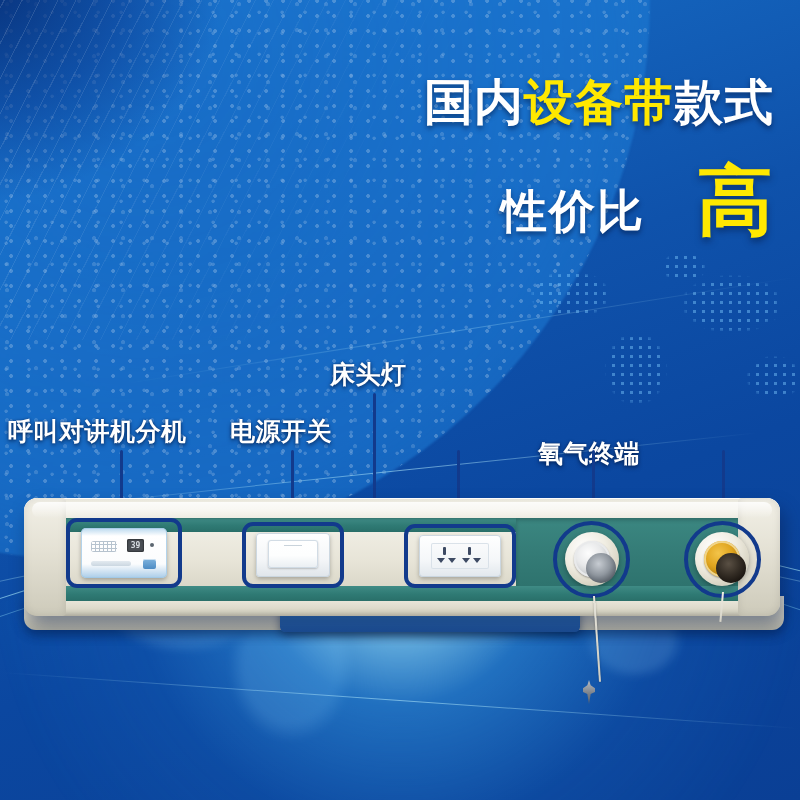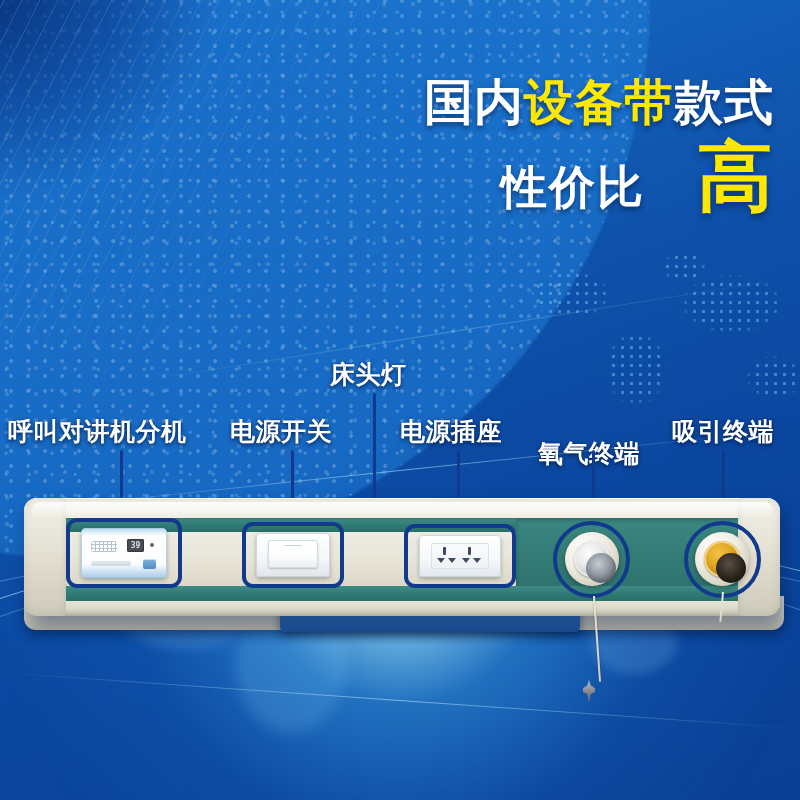--- a/index.html
+++ b/index.html
@@ -77,21 +77,21 @@
       radial-gradient(ellipse 90px 110px at 33% 62%, #a8dcff 52%, transparent 70%),
       radial-gradient(ellipse 140px 85px at 62% 30%, #a8dcff 55%, transparent 72%),
       radial-gradient(ellipse 70px 55px at 82% 52%, #a8dcff 52%, transparent 72%);
     filter:blur(3px);
   }
 
   
   .headline{position:absolute;left:0;right:26px;top:78px;text-align:right;line-height:1;}
   .h-line1{font-size:49px;font-weight:700;letter-spacing:1px;white-space:nowrap;
     text-shadow:0 3px 5px rgba(0,20,60,.55);}
-  .h-line2{margin-top:12px;font-weight:700;white-space:nowrap;
+  .h-line2{margin-top:36px;font-weight:700;white-space:nowrap;
     display:flex;align-items:baseline;justify-content:flex-end;gap:52px;}
   .w{color:#ffffff;}
   .y{color:#ffe800;}
   .h-sub{font-size:46px;letter-spacing:2px;text-shadow:0 3px 5px rgba(0,20,60,.55);}
   .h-big{font-size:76px;letter-spacing:1px;text-shadow:0 4px 7px rgba(0,20,60,.5);}
 
   
   .label{position:absolute;font-weight:700;color:#fff;white-space:nowrap;
     font-size:25px;letter-spacing:.5px;
     text-shadow:0 2px 4px rgba(0,25,70,.75), 0 0 2px rgba(0,25,70,.6);}
@@ -222,23 +222,21 @@
     <div class="h-line1"><span class="w">国内</span><span class="y">设备带</span><span class="w">款式</span></div>
     <div class="h-line2">
       <span class="w h-sub">性价比</span>
       <span class="y h-big">高</span>
     </div>
   </div>
 
   <div class="label" style="left:230px;top:415px;">电源开关</div>
   <div class="label" style="left:8px;top:415px;">呼叫对讲机分机</div>
   <div class="label" style="left:330px;top:358px;">床头灯</div>
-  <div class="label" style="left:400px;top:415px;">电源插座</div>
   <div class="label" style="left:538px;top:437px;">氧气终端</div>
-  <div class="label" style="left:672px;top:415px;">吸引终端</div>
 
   <div class="leader" style="left:120px;top:450px;height:78px;"></div>
   <div class="leader" style="left:291px;top:450px;height:83px;"></div>
   <div class="leader" style="left:373px;top:393px;height:210px;"></div>
   <div class="leader" style="left:457px;top:450px;height:85px;"></div>
   <div class="leader" style="left:592px;top:450px;height:78px;"></div>
   <div class="leader" style="left:722px;top:450px;height:78px;"></div>
 
   <div class="rail-bottom"></div>
   <div class="lamp"></div>

